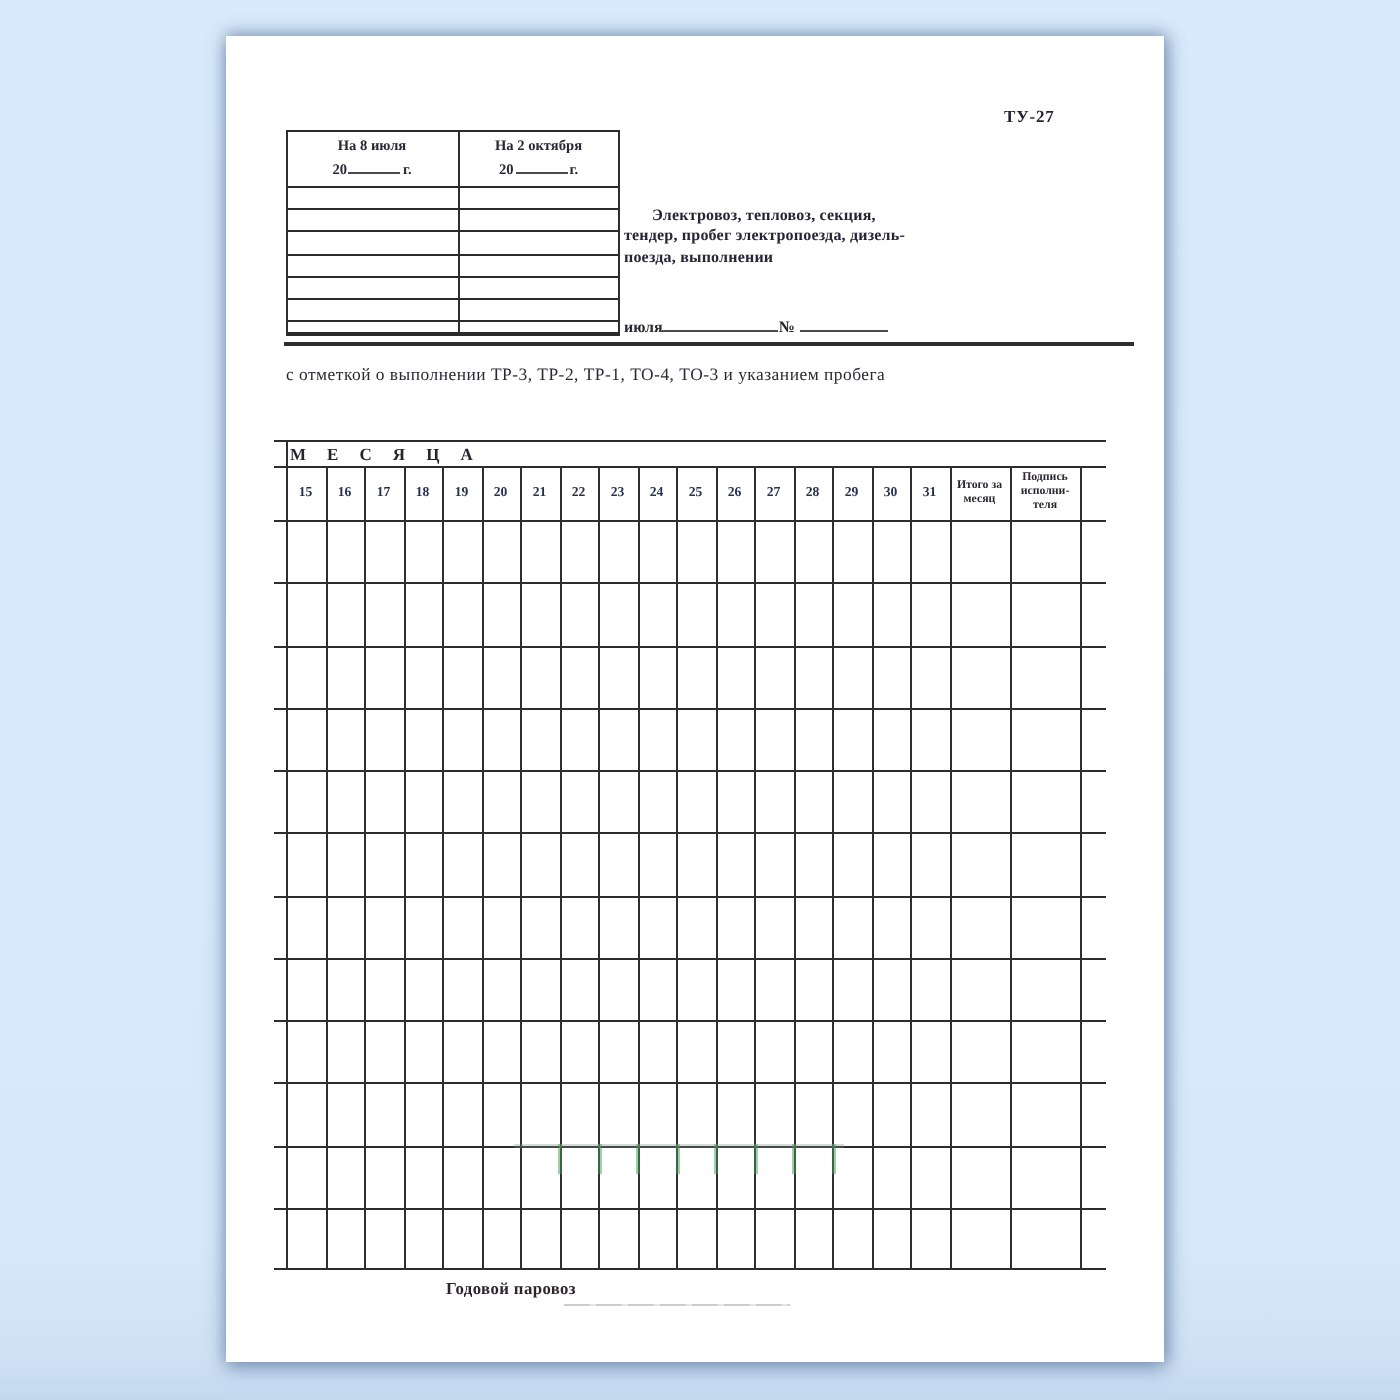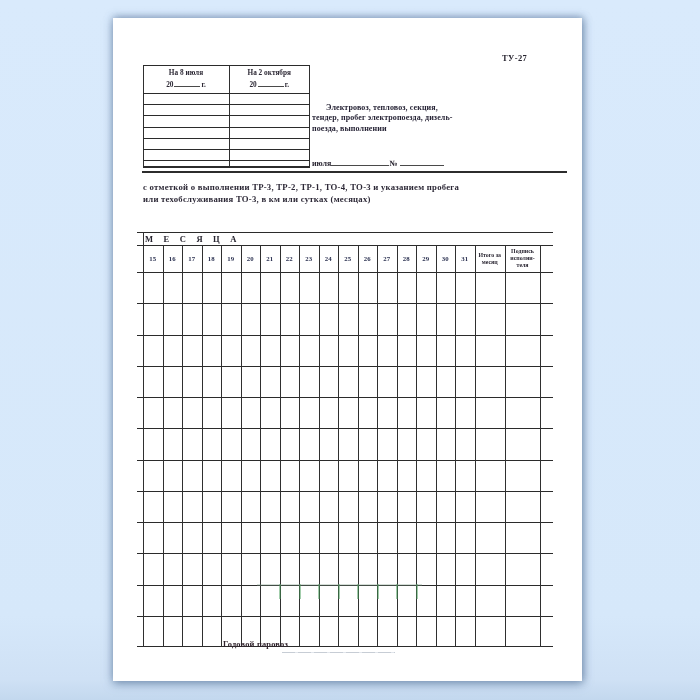--- a/index.html
+++ b/index.html
@@ -17,23 +17,23 @@
          line-height:9.6px;color:#2b2733;}
   .yline .blankS{display:inline-block;width:26px;height:8px;border-bottom:1px solid #4a4a4a;margin:0 1px;}
   .loco{position:absolute;left:199px;top:85px;width:162px;font-size:8px;font-weight:600;
         line-height:10.3px;color:#272436;letter-spacing:.1px;}
   .loco .l1{margin-left:14px;}
   .series{position:absolute;left:199px;top:138px;font-size:8px;font-weight:600;color:#2b2733;}
   .series .blank{display:inline-block;height:9px;border-bottom:1px solid #4a4a4a;vertical-align:baseline;}
   .series .b1{width:58px;}
   .series .b2{width:44px;margin-left:3px;}
   .rule{position:absolute;left:29px;top:152.5px;width:425px;height:2px;background:#2c2c2c;}
-  .note{position:absolute;left:30px;top:164px;width:424px;font-size:8.7px;font-weight:700;
+  .note{position:absolute;left:30px;top:164px;width:424px;font-size:8.7px;font-weight:400;
         line-height:11.8px;letter-spacing:.25px;color:#2c2836;}
-  .grid{position:absolute;left:24px;top:214px;width:416px;height:416px;}
+  .grid{position:absolute;left:24px;top:202px;width:416px;height:416px;}
   .mes{position:absolute;left:8px;top:1.5px;font-size:8.5px;font-weight:bold;
        letter-spacing:4.2px;color:#27242f;}
   .daycell{position:absolute;top:13px;height:27px;display:flex;align-items:center;justify-content:center;
            font-size:6.8px;font-weight:600;color:#2a3050;}
   .wcell{position:absolute;top:13px;height:27px;display:flex;flex-direction:column;align-items:center;
          justify-content:center;font-size:5.9px;font-weight:600;line-height:7px;color:#2b2733;text-align:center;}
   .gdash{position:absolute;width:2px;height:15px;background:rgba(70,155,88,.5);}
   .gsmear{position:absolute;height:1.3px;background:rgba(118,150,128,.32);}
   .annual{position:absolute;left:110px;top:622px;font-size:8.4px;font-weight:bold;color:#30232c;letter-spacing:.2px;}
   .annualblank{position:absolute;left:169px;top:633.5px;width:113px;height:1.2px;
@@ -75,21 +75,20 @@
       <div>тендер, пробег электропоезда, дизель-</div>
       <div>поезда, выполнении</div>
     </div>
 
     <div class="series"><span>июля</span><span class="blank b1"></span><span>№</span><span class="blank b2"></span></div>
 
     <div class="rule"></div>
 
     <div class="note">
       <div>с отметкой о выполнении ТР-3, ТР-2, ТР-1, ТО-4, ТО-3 и указанием пробега</div>
-      <div>или техобслуживания ТО-3, в км или сутках (месяцах)</div>
     </div>
 
     <div class="grid" id="calGrid">
       <div class="mes">М Е С Я Ц А</div>
     <div class="hl" style="left: 0px; top: 0px; width: 416px; height: 1.2px;"></div>
         <div class="hl" style="left: 0px; top: 13px; width: 416px; height: 1px;"></div>
         <div class="hl" style="left: 0px; top: 40px; width: 416px; height: 1px;"></div>
         <div class="hl" style="left: 0px; top: 71.25px; width: 416px; height: 1px;"></div>
         <div class="hl" style="left: 0px; top: 102.5px; width: 416px; height: 1px;"></div>
         <div class="hl" style="left: 0px; top: 133.75px; width: 416px; height: 1px;"></div>

